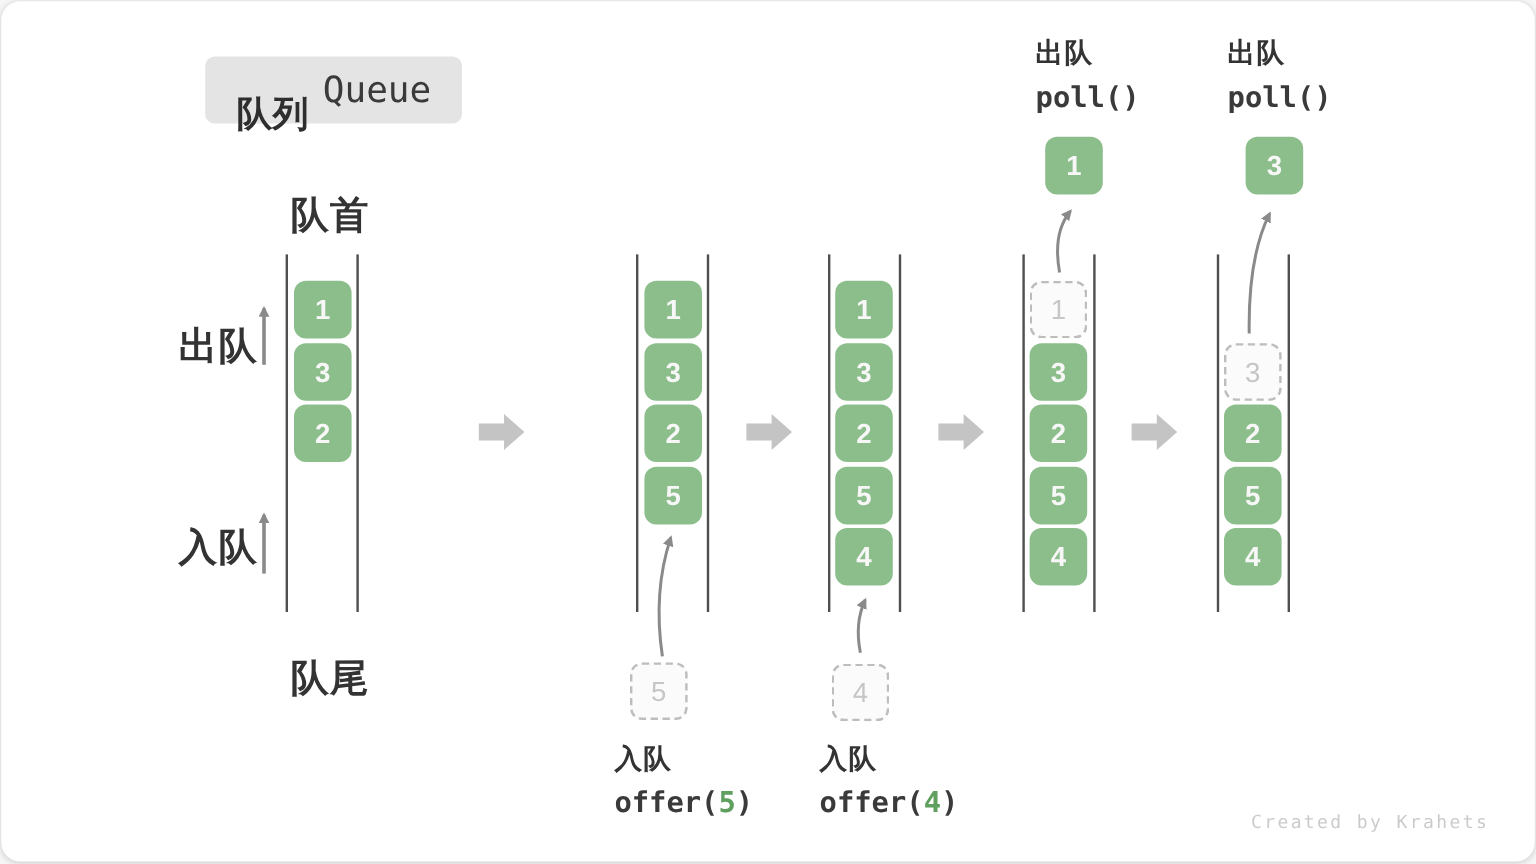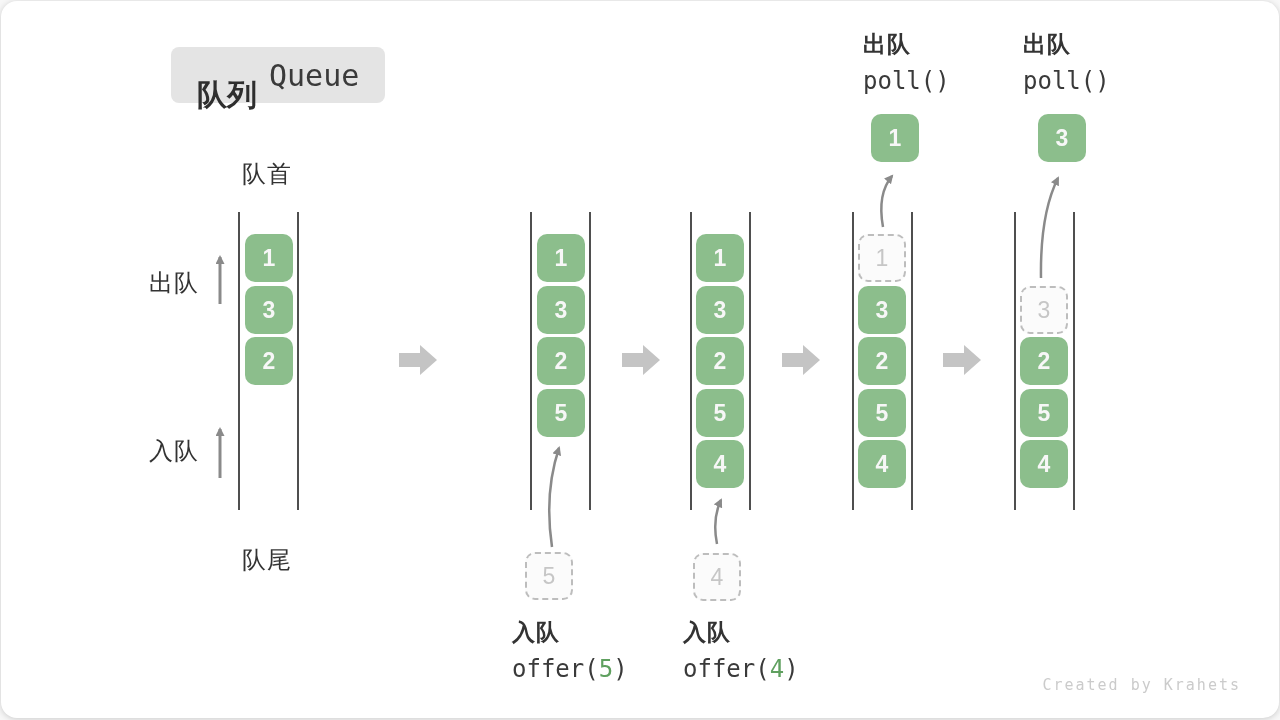--- a/index.html
+++ b/index.html
@@ -12,32 +12,32 @@
   html,body{width:1280px;height:720px;overflow:hidden;background:#f7f7f7;
     font-family:"Liberation Sans",sans-serif;}
   .canvas{position:absolute;left:1px;top:1px;width:1278px;height:717px;
     background:#ffffff;border-radius:16px;box-shadow:0 1px 6px rgba(0,0,0,.18);}
   .group{position:absolute;inset:0;pointer-events:none;}
   .svg-layer{position:absolute;inset:0;width:100%;height:100%;}
   .badge{position:absolute;left:170px;top:46px;height:56px;padding:0 26px;
     background:var(--badge_bg);border-radius:8px;display:flex;align-items:center;gap:12px;}
   .badge .zh{font-size:30px;font-weight:700;color:#2E2E2E;margin-top:40px;}
   .badge .en{font-size:30px;font-family:"DejaVu Sans Mono",monospace;color:var(--code_dark);}
-  .cjk-label{position:absolute;font-size:24px;font-weight:400;color:var(--dark);
+  .cjk-label{position:absolute;font-size:32px;font-weight:700;color:var(--dark);
     letter-spacing:1px;white-space:nowrap;}
   .wall{position:absolute;top:211px;width:2px;height:298px;background:var(--wall);}
   .box{position:absolute;width:48px;height:48px;border-radius:10px;background:var(--green);
     color:var(--box_text);display:flex;align-items:center;justify-content:center;
     font-size:23px;font-weight:700;}
   .box.dashed{background:var(--dashed_bg);border:2.5px dashed var(--dashed_border);
     color:var(--dashed_text);font-weight:400;}
   .op{position:absolute;white-space:nowrap;}
   .op .zh{display:block;font-size:23px;font-weight:600;color:var(--dark);letter-spacing:1px;}
   .op .code{display:block;margin-top:7px;font-family:"DejaVu Sans Mono",monospace;
-    font-size:24px;font-weight:400;color:var(--code_dark);}
+    font-size:24px;font-weight:700;color:var(--code_dark);}
   .op .code .arg{color:var(--code_green);}
   .watermark{position:absolute;right:38px;top:675px;font-family:"DejaVu Sans Mono",monospace;
     font-size:15px;color:var(--watermark);letter-spacing:2px;}
 </style>
 </head>
 <body>
 
 <div class="canvas">
 
   <svg class="svg-layer">

